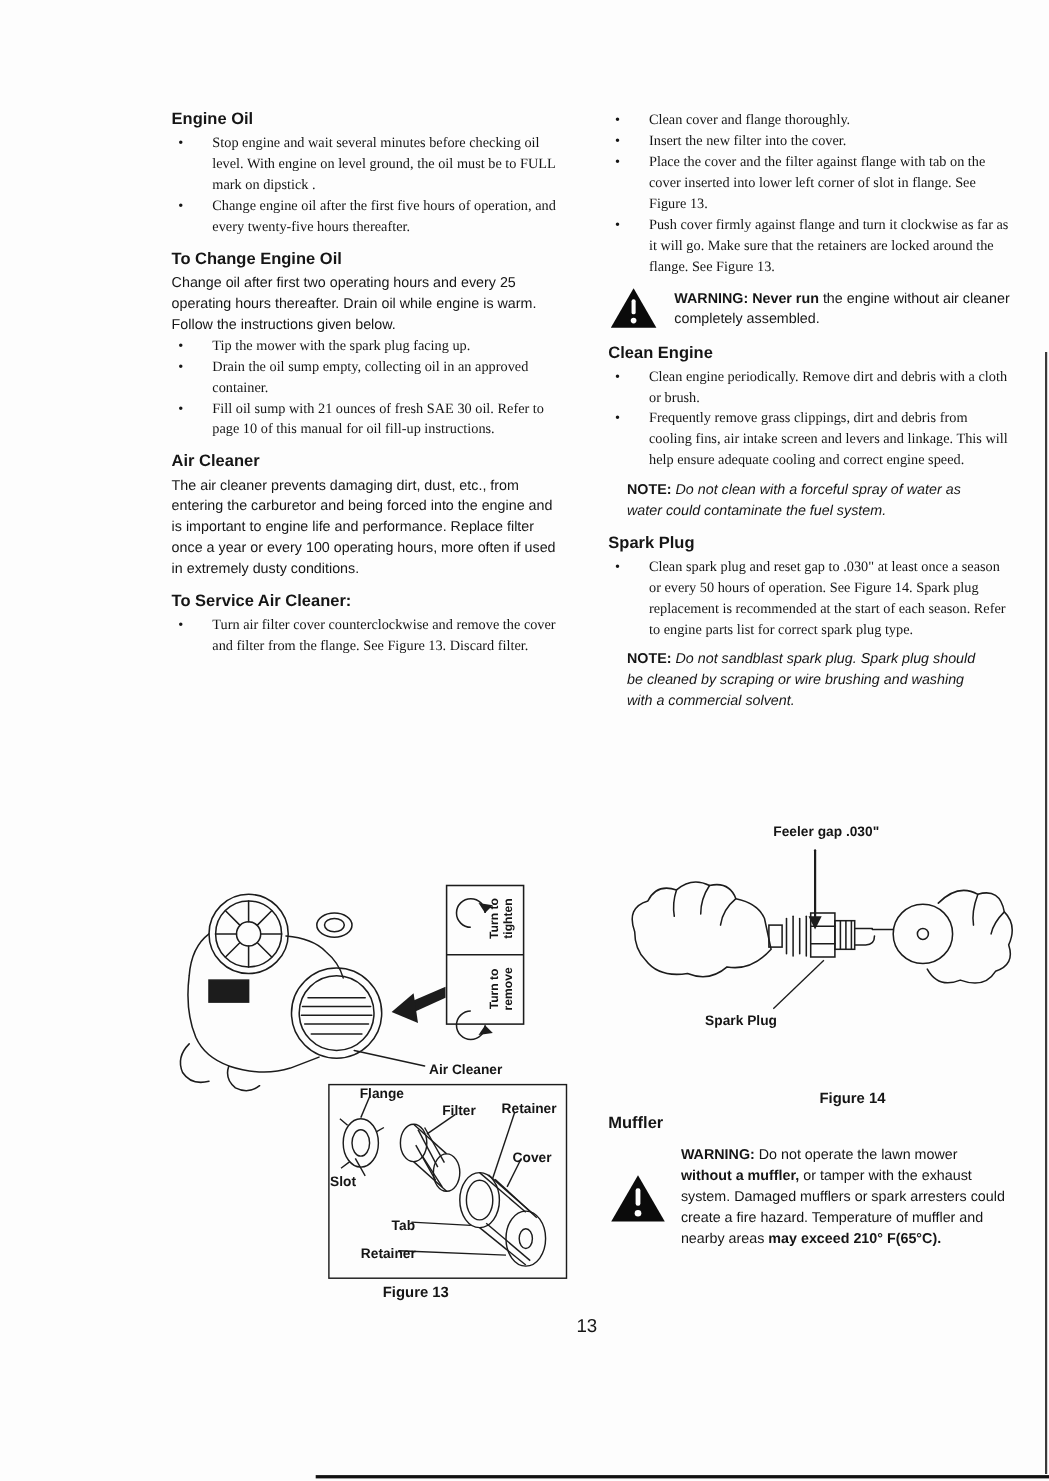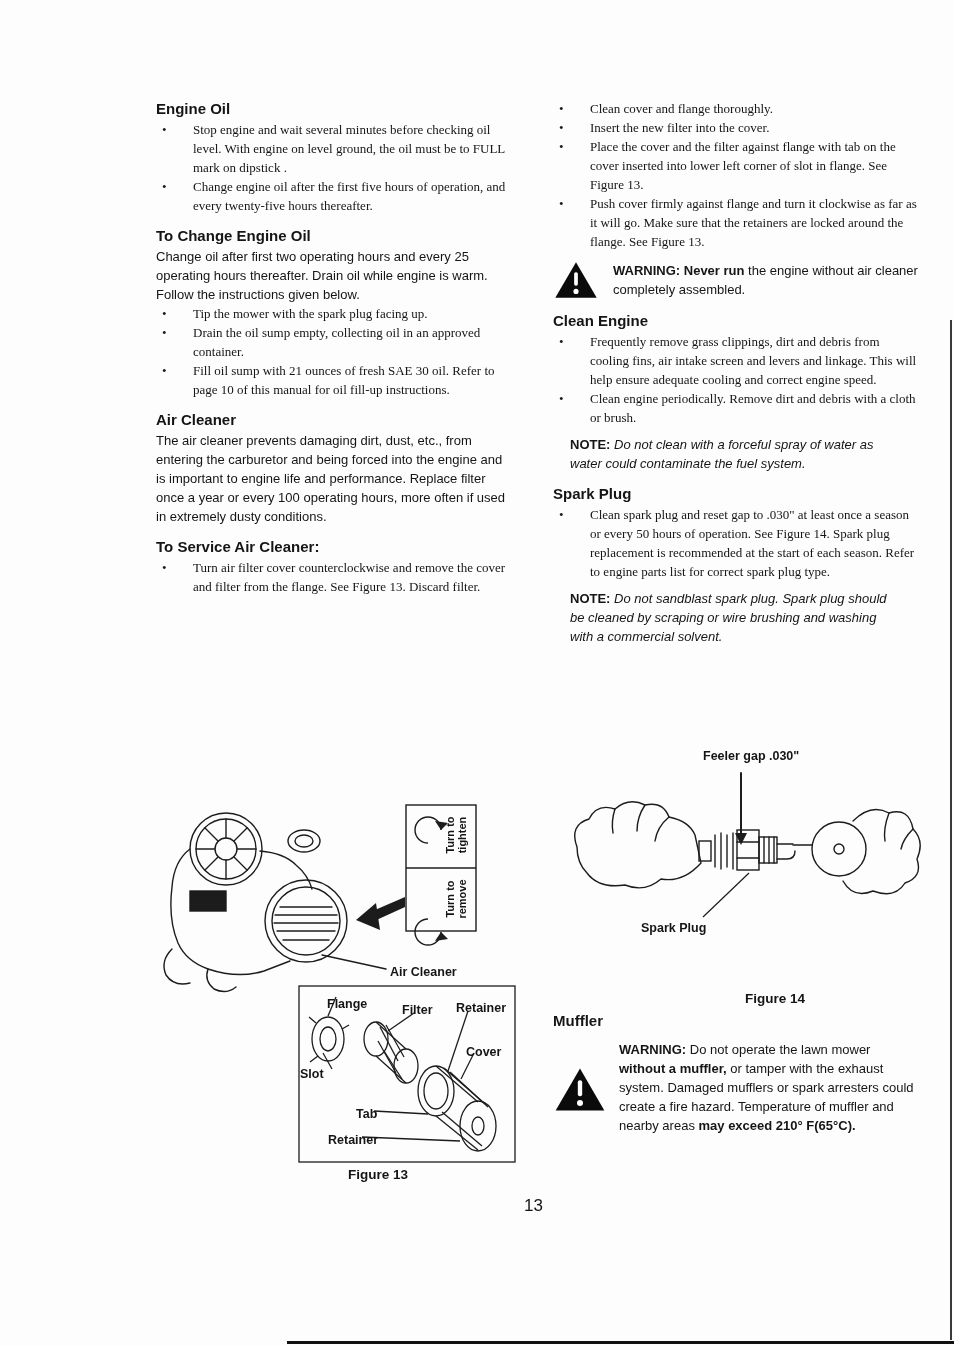--- a/index.html
+++ b/index.html
@@ -123,21 +123,21 @@
           <line x1="312" y1="212" x2="292" y2="272"></line>
           <line x1="318" y1="254" x2="305" y2="280"></line>
           <line x1="176" y1="270" x2="167" y2="254"></line>
           <line x1="218" y1="312" x2="272" y2="315"></line>
           <line x1="206" y1="338" x2="304" y2="342"></line>
         </g>
       </svg>
       <div class="vtext" style="left:273px; top:24px; width:54px;">Turn to tighten</div>
       <div class="vtext" style="left:273px; top:88px; width:54px;">Turn to remove</div>
       <span class="flabel" style="left:234px; top:164px;">Air Cleaner</span>
-      <span class="flabel" style="left:158px; top:196px;padding-left:13px;">Flange</span>
+      <span class="flabel" style="left:158px; top:186px;padding-left:13px;">Flange</span>
       <span class="flabel" style="left:246px; top:202px;">Filter</span>
       <span class="flabel" style="left:300px; top:200px;">Retainer</span>
       <span class="flabel" style="left:310px; top:244px;">Cover</span>
       <span class="flabel" style="left:144px; top:266px;">Slot</span>
       <span class="flabel" style="left:200px; top:306px;">Tab</span>
       <span class="flabel" style="left:172px; top:332px;">Retainer</span>
       <div class="fcaption" style="left:148px; top:366px;">Figure 13</div>
     </div>
   </div>
 
@@ -150,22 +150,22 @@
     <div class="warn">
       <svg class="tri" viewBox="0 0 64 56">
         <path d="M32 3 L61 53 L3 53 Z" fill="#0b0b0b"></path>
         <rect x="29.4" y="17" width="5.2" height="19" rx="2.4" fill="#fff"></rect>
         <circle cx="32" cy="44" r="3.6" fill="#fff"></circle>
       </svg>
       <p class="wtext"><b>WARNING: Never run</b><span> the engine without air cleaner completely assembled.</span></p>
     </div>
 
     <h3 class="hd">Clean Engine</h3>
+    <div class="bullet">Clean engine periodically. Remove dirt and debris with a cloth or brush.</div>
     <div class="bullet">Frequently remove grass clippings, dirt and debris from cooling fins, air intake screen and levers and linkage. This will help ensure adequate cooling and correct engine speed.</div>
-    <div class="bullet">Clean engine periodically. Remove dirt and debris with a cloth or brush.</div>
 
     <p class="note"><b>NOTE:</b><i> Do not clean with a forceful spray of water as water could contaminate the fuel system.</i></p>
 
     <h3 class="hd">Spark Plug</h3>
     <div class="bullet">Clean spark plug and reset gap to .030" at least once a season or every 50 hours of operation. See Figure 14. Spark plug replacement is recommended at the start of each season. Refer to engine parts list for correct spark plug type.</div>
 
     <p class="note"><b>NOTE:</b><i> Do not sandblast spark plug. Spark plug should be cleaned by scraping or wire brushing and washing with a commercial solvent.</i></p>
 
     <div class="fig fig14">
       <svg class="art" width="370" height="272" viewBox="0 0 370 272">

